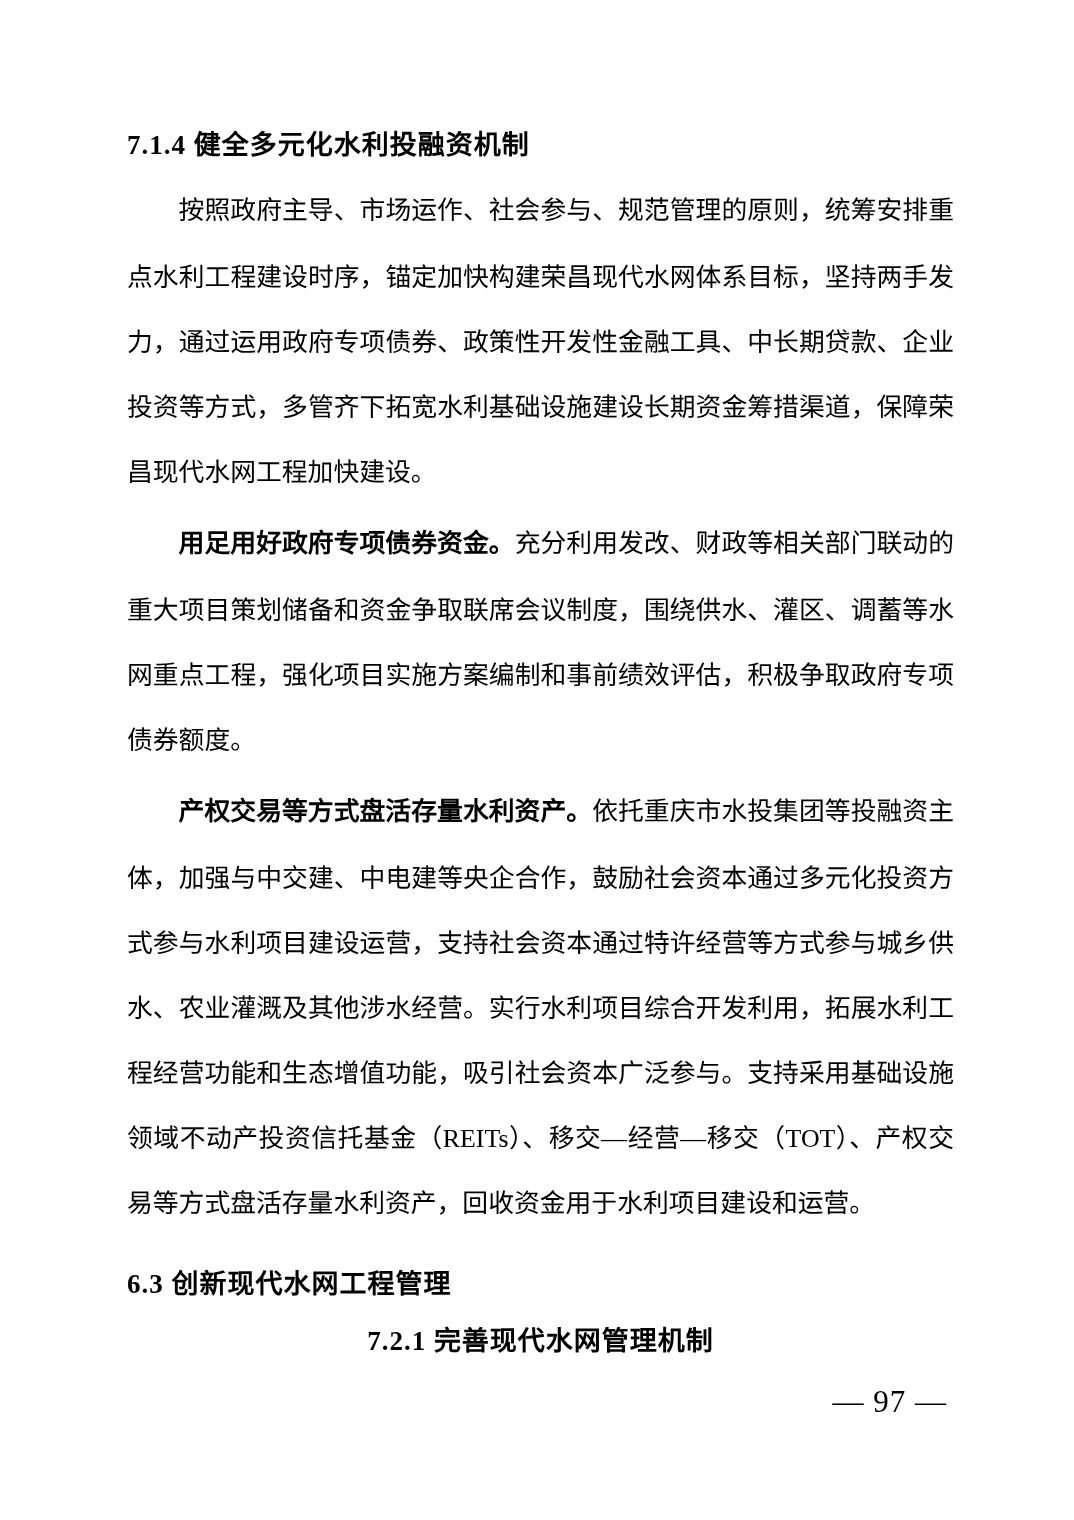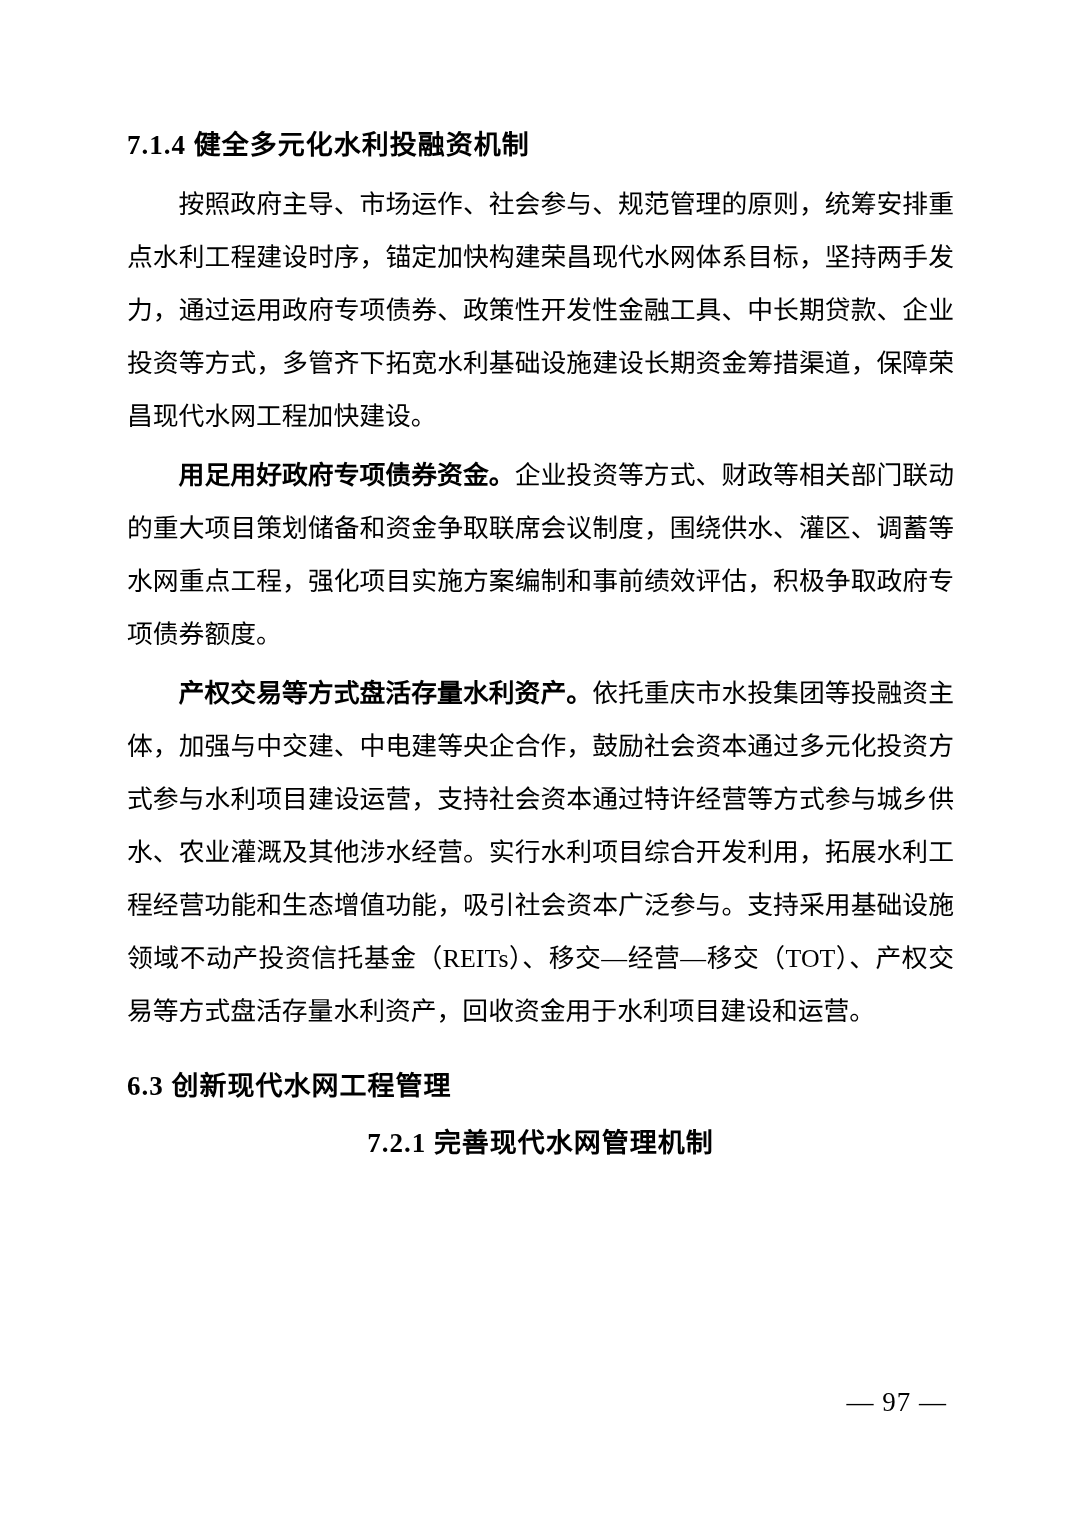--- a/index.html
+++ b/index.html
@@ -31,51 +31,52 @@
   }
   .heading.h72 {
     margin-top: 22px;
   }
   .heading.h721 {
     margin-top: 4px;
     text-align: center;
   }
   .para {
     font-size: 25.8px;
-    line-height: 53px;
+    line-height: 65px;
     margin: 6px 0 0 0;
     text-align: justify;
     text-justify: inter-ideograph;
     text-indent: 2em;
     line-break: strict;
   }
   .para .lead {
     font-weight: bold;
+    font-family: Liberation Mono, monospace;
   }
   .page-number {
     position: absolute;
     top: 1386px;
     right: 127px;
-    font-size: 27px;
+    font-size: 31px;
     line-height: 32px;
     letter-spacing: 1px;
     color: #000000;
   }
 </style>
 </head>
 <body>
 
 <div class="page">
   <div class="content">
 
     <h3 class="heading">7.1.4 健全多元化水利投融资机制</h3>
 
     <p class="para"><span class="lead"></span><span>按照政府主导、市场运作、社会参与、规范管理的原则，统筹安排重点水利工程建设时序，锚定加快构建荣昌现代水网体系目标，坚持两手发力，通过运用政府专项债券、政策性开发性金融工具、中长期贷款、企业投资等方式，多管齐下拓宽水利基础设施建设长期资金筹措渠道，保障荣昌现代水网工程加快建设。</span></p>
 
-    <p class="para"><span class="lead">用足用好政府专项债券资金。</span><span>企业投资等方式、财政等相关部门联动的重大项目策划储备和资金争取联席会议制度，围绕供水、灌区、调蓄等水网重点工程，强化项目实施方案编制和事前绩效评估，积极争取政府专项债券额度。</span></p>
+    <p class="para"><span class="lead">用足用好政府专项债券资金。</span><span>充分利用发改、财政等相关部门联动的重大项目策划储备和资金争取联席会议制度，围绕供水、灌区、调蓄等水网重点工程，强化项目实施方案编制和事前绩效评估，积极争取政府专项债券额度。</span></p>
 
     <p class="para"><span class="lead">产权交易等方式盘活存量水利资产。</span><span>依托重庆市水投集团等投融资主体，加强与中交建、中电建等央企合作，鼓励社会资本通过多元化投资方式参与水利项目建设运营，支持社会资本通过特许经营等方式参与城乡供水、农业灌溉及其他涉水经营。实行水利项目综合开发利用，拓展水利工程经营功能和生态增值功能，吸引社会资本广泛参与。支持采用基础设施领域不动产投资信托基金（REITs）、移交—经营—移交（TOT）、产权交易等方式盘活存量水利资产，回收资金用于水利项目建设和运营。</span></p>
 
     <h3 class="heading h72">6.3 创新现代水网工程管理</h3>
 
     <h3 class="heading h721">7.2.1 完善现代水网管理机制</h3>
 
 
   </div>
 

